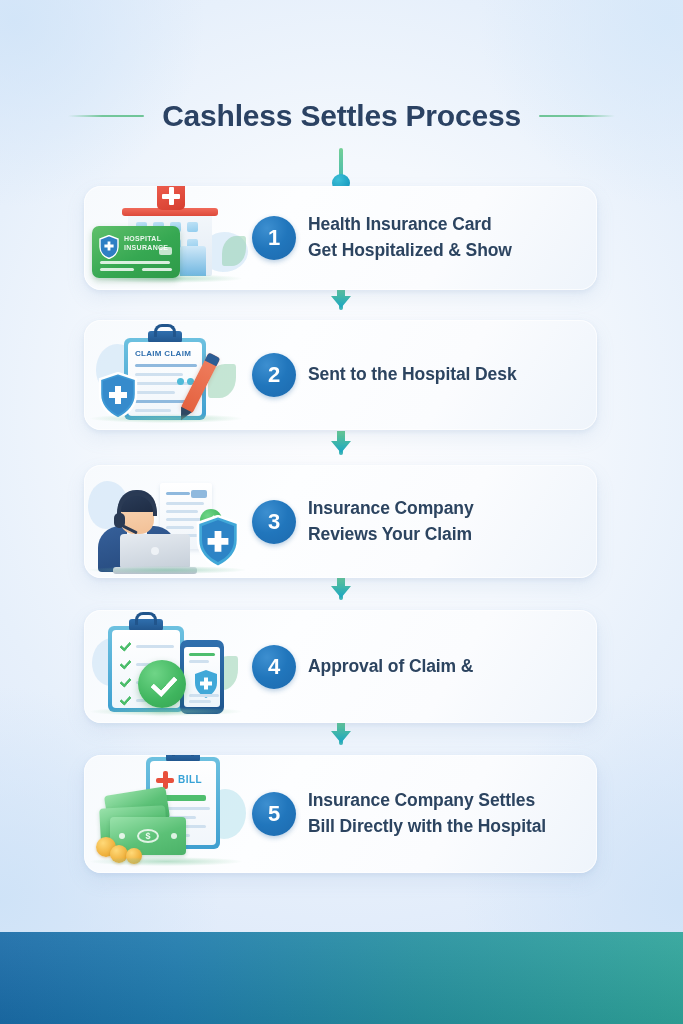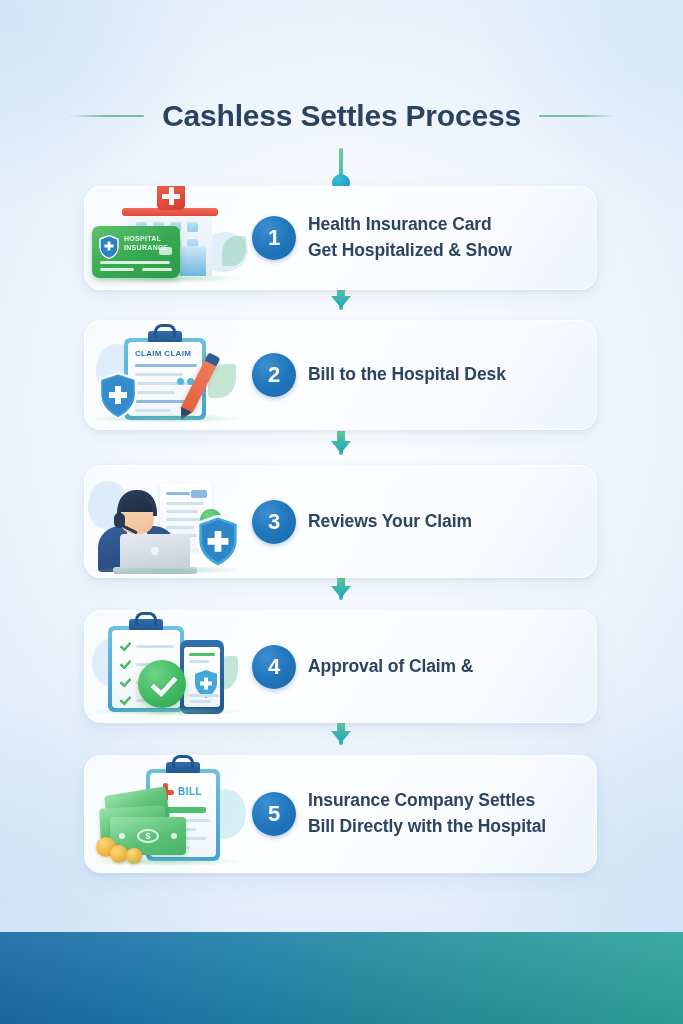--- a/index.html
+++ b/index.html
@@ -338,21 +338,21 @@
           <svg style="position:absolute; left:14px; top:52px; width:40px; height:48px;" viewBox="0 0 40 48">
             <path d="M20 1 L38 7 V22 C38 34 29 42 20 46.5 C11 42 2 34 2 22 V7 Z" fill="#3f9ad6" stroke="#ffffff" stroke-width="2.4"></path>
             <path d="M20 4 L35 9 V22 C35 32 27.5 39 20 43 C12.5 39 5 32 5 22 V9 Z" fill="#2f7fc4" opacity=".55"></path>
             <path d="M17 14h6v6h6v6h-6v6h-6v-6h-6v-6h6z" fill="#ffffff"></path>
           </svg>
           <div class="ground"></div>
         </div>
       </div>
       <div class="badge">2</div>
       <div class="step-text">
-        <div>Bill to the Hospital Desk</div>
+        <div>Sent to the Hospital Desk</div>
       </div>
     </div>
   </div>
 
   <div class="step-card" style="top:465px; height:113px;">
     <div class="step-inner">
       <div class="art">
         <div class="scene">
           <div class="blob" style="left:4px; top:16px; width:40px; height:48px; background:rgba(196,222,245,.5);"></div>
           <div class="doc" style="left:76px; top:18px; width:52px; height:66px;">
@@ -383,20 +383,21 @@
           <svg style="position:absolute; left:112px; top:50px; width:44px; height:54px;" viewBox="0 0 44 54">
             <path d="M22 1 L42 8 V25 C42 38 32 47 22 52 C12 47 2 38 2 25 V8 Z" fill="#41a8d8" stroke="#ffffff" stroke-width="2.6"></path>
             <path d="M22 5 L38 11 V25 C38 36 30 43 22 47 C14 43 6 36 6 25 V11 Z" fill="#2d84c6"></path>
             <path d="M18.6 16h6.8v7h7v6.8h-7v7h-6.8v-7h-7V23h7z" fill="#ffffff"></path>
           </svg>
           <div class="ground" style="left:4px; right:6px; bottom:4px; height:8px; background:radial-gradient(ellipse at 50% 50%, rgba(120,195,160,.55), rgba(120,195,160,0) 72%);"></div>
         </div>
       </div>
       <div class="badge">3</div>
       <div class="step-text">
+        <div>Insurance Company</div>
         <div>Reviews Your Claim</div>
       </div>
     </div>
   </div>
 
   <div class="step-card" style="top:610px; height:113px;">
     <div class="step-inner">
       <div class="art">
         <div class="scene">
           <div class="blob" style="left:8px; top:28px; width:42px; height:48px;"></div>
@@ -435,21 +436,21 @@
         <div>Approval of Claim &amp;</div>
       </div>
     </div>
   </div>
 
   <div class="step-card" style="top:755px; height:118px;">
     <div class="step-inner">
       <div class="art">
         <div class="scene">
           <div class="blob" style="left:122px; top:34px; width:40px; height:50px; background:rgba(176,224,236,.5);"></div>
-          <div class="clip" style="left:62px; top:14px; width:74px; height:92px;">
+          <div class="clip" style="left:62px; top:2px; width:74px; height:92px;">
             <div class="tab"></div>
             <div class="page">
               <div class="redcross" style="left:6px; top:10px; width:18px; height:18px;">
                 <span style="position:absolute; left:6.5px; top:0; width:5px; height:18px; background:#e8503c; border-radius:2px; display:block;"></span>
                 <span style="position:absolute; left:0; top:6.5px; width:18px; height:5px; background:#e8503c; border-radius:2px; display:block;"></span>
               </div>
               <div class="billword" style="left:28px; top:13px;">BILL</div>
               <div class="rl green" style="left:6px; top:34px; width:50px; height:6px;"></div>
               <div class="rl" style="left:6px; top:46px; width:54px;"></div>
               <div class="rl" style="left:6px; top:55px; width:40px;"></div>

